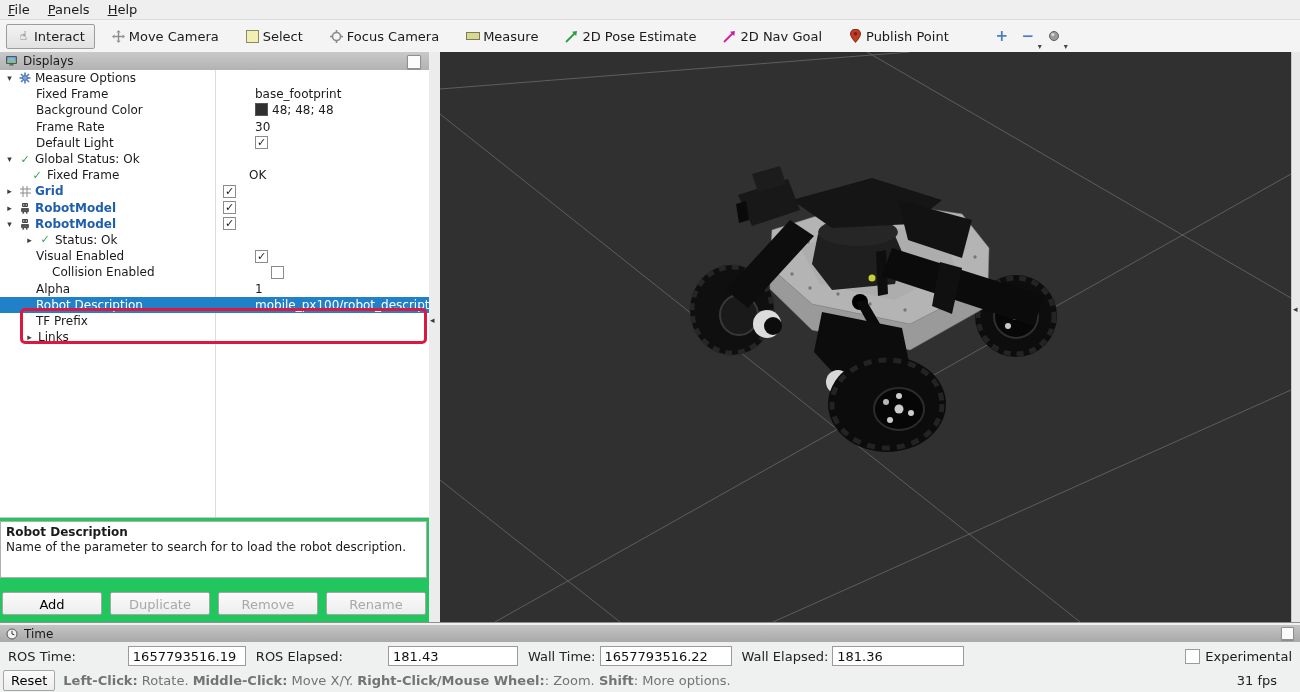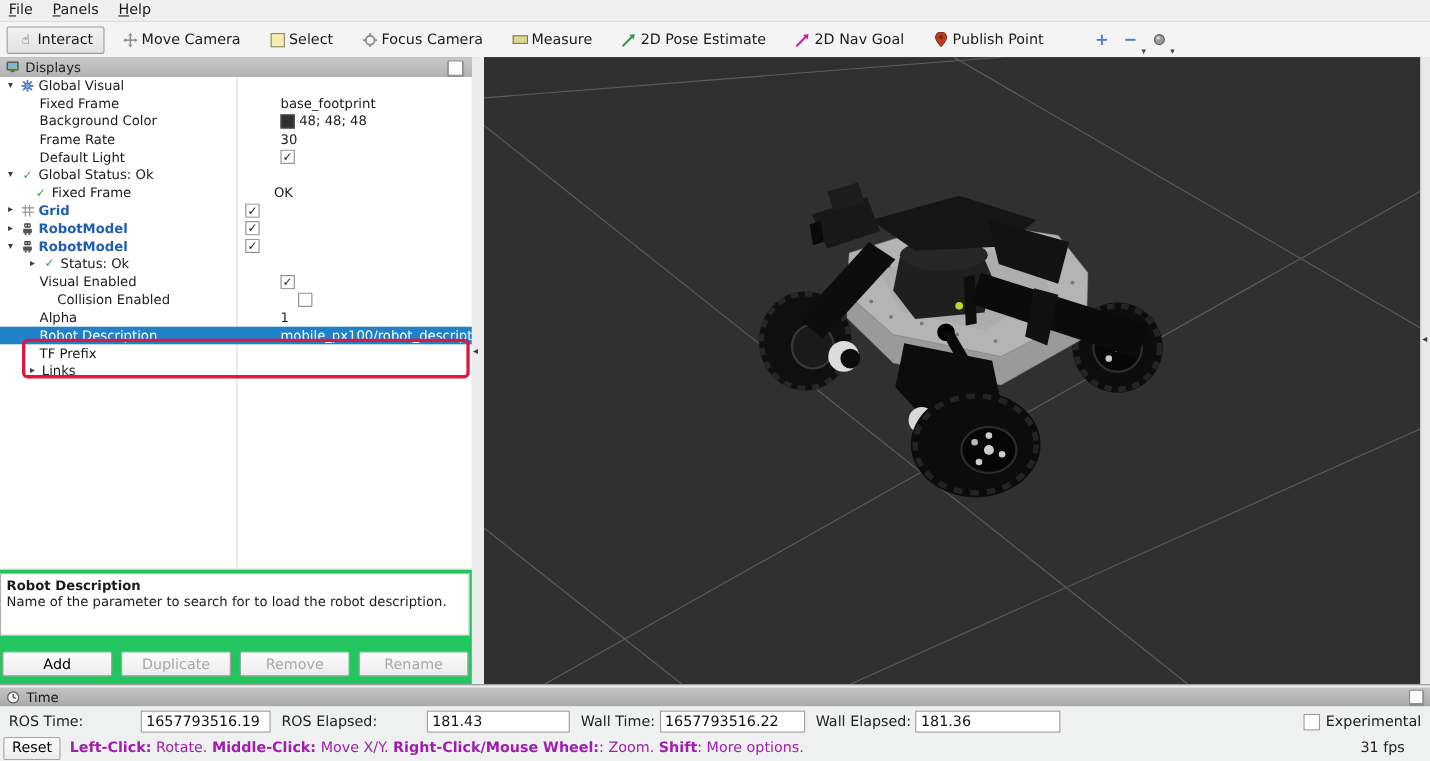--- a/index.html
+++ b/index.html
@@ -29,21 +29,21 @@
                   background:linear-gradient(#c9c9c9,#b2b2b2);display:flex;align-items:center;
                   padding-left:4px;gap:5px;font-size:12px;color:#1c1c1c;}
   .panel-btn{position:absolute;right:8px;top:3px;width:12px;height:12px;background:#fbfbfb;
              border:1px solid #8f8f8f;border-radius:1px;box-shadow:0 1px 1px rgba(0,0,0,.2);}
   #tree-area{position:absolute;left:0;top:18px;width:429px;height:447px;background:#ffffff;
              border-bottom:1px solid #c9c9c9;overflow:hidden;}
   #col-divider{position:absolute;left:215px;top:0;bottom:0;width:1px;background:#dcdcdc;}
   .trow{position:relative;height:16.2px;display:flex;align-items:center;font-size:12px;white-space:nowrap;}
   .trow.sel{background:var(--sel,#2080c8);color:#fff;}
   .tcell-label{flex:0 0 215px;display:flex;align-items:center;gap:3px;overflow:hidden;}
-  .tcell-value{flex:1;display:flex;align-items:flex-end;gap:4px;padding-left:4px;overflow:hidden;}
+  .tcell-value{flex:1;display:flex;align-items:flex-start;gap:4px;padding-left:4px;overflow:hidden;}
   .exp{width:11px;font-size:9px;color:#3c3c3c;text-align:center;flex:none;}
   .tree-ico{width:14px;height:12px;flex:none;display:inline-flex;align-items:center;justify-content:center;}
   .lbl-blue{color:var(--blue,#1f5fae);font-weight:bold;}
   .cb{width:11px;height:11px;background:#fff;border:1px solid #8b8b8b;display:inline-flex;
       align-items:center;justify-content:center;font-size:11px;line-height:11px;color:#1a1a1a;flex:none;}
   .swatch{width:11px;height:11px;border:1px solid #555;flex:none;display:inline-block;}
   #annotation-box{position:absolute;left:20px;top:256px;width:401px;height:30px;
                   border:3px solid var(--ann,#e0173c);border-radius:5px;pointer-events:none;z-index:5;}
   #help-box{position:absolute;left:0;top:469px;width:427px;height:57px;background:#fff;
             border:1px solid #b0b0b0;padding:3px 5px;font-size:12px;line-height:15px;box-sizing:border-box;}
@@ -66,21 +66,21 @@
   #time-fields{position:absolute;left:8px;top:22px;height:22px;display:flex;align-items:center;}
   .tf-label{margin-right:4px;font-size:13px;color:#222;}
   .tf-box{height:20px;background:#fff;border:1px solid #9b9b9b;font-size:13px;color:#111;
           display:flex;align-items:center;padding-left:4px;margin-right:10px;box-sizing:border-box;}
   #experimental{position:absolute;right:8px;top:22px;height:22px;display:flex;align-items:center;gap:5px;font-size:13px;}
   .cb13{width:13px;height:13px;background:#fff;border:1px solid #9b9b9b;}
   
   #statusbar{position:absolute;left:0;top:668px;width:1300px;height:24px;display:flex;align-items:center;padding-left:3px;}
   #reset-btn{height:21px;background:linear-gradient(#fbfbfb,#ededed);border:1px solid #a6a6a6;border-radius:2px;
              font-size:13px;padding:0 7px;margin-right:8px;font-family:"DejaVu Sans",sans-serif;}
-  #status-text{font-size:13px;color:#a21caf;}
+  #status-text{font-size:13px;color:#737373;}
   #status-text .b{font-weight:bold;}
   #fps{position:absolute;right:26px;font-size:13px;color:#222;}
 </style>
 </head>
 <body>
 
 <div id="app">
 
   <div id="menubar">
       <span class="menu-item">File</span>
@@ -201,21 +201,21 @@
                   <svg width="12" height="12" viewBox="0 0 12 12">
                     <g stroke="#4e7bbf" stroke-width="1.6">
                       <line x1="6" y1="0.5" x2="6" y2="11.5"></line>
                       <line x1="0.5" y1="6" x2="11.5" y2="6"></line>
                       <line x1="2" y1="2" x2="10" y2="10"></line>
                       <line x1="10" y1="2" x2="2" y2="10"></line>
                     </g>
                     <circle cx="6" cy="6" r="2.4" fill="#7fa8d9" stroke="#3d69a8" stroke-width="0.8"></circle>
                   </svg>
                 </span>
-                <span>Global Visual</span>
+                <span>Measure Options</span>
               </div>
               <div class="tcell-value"></div>
             </div>
             <div class="trow">
               <div class="tcell-label" style="padding-left: 36px;">
                 <span>Fixed Frame</span>
               </div>
               <div class="tcell-value">
                 <span>base_footprint</span>
               </div>

